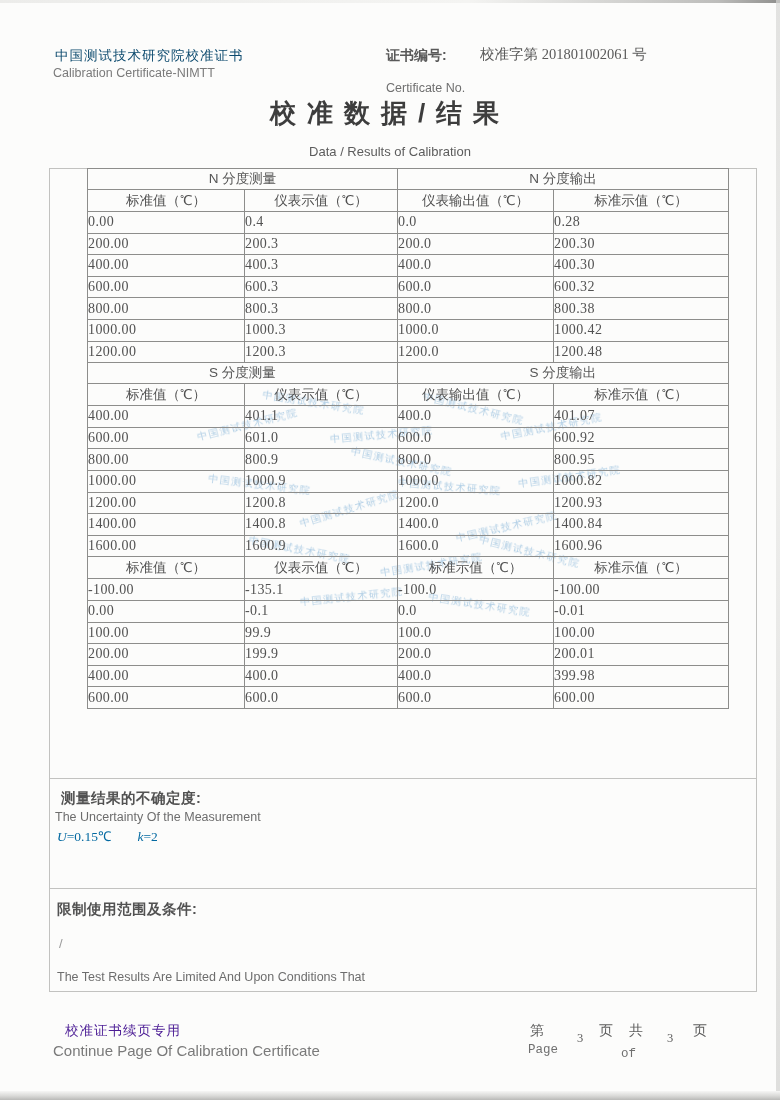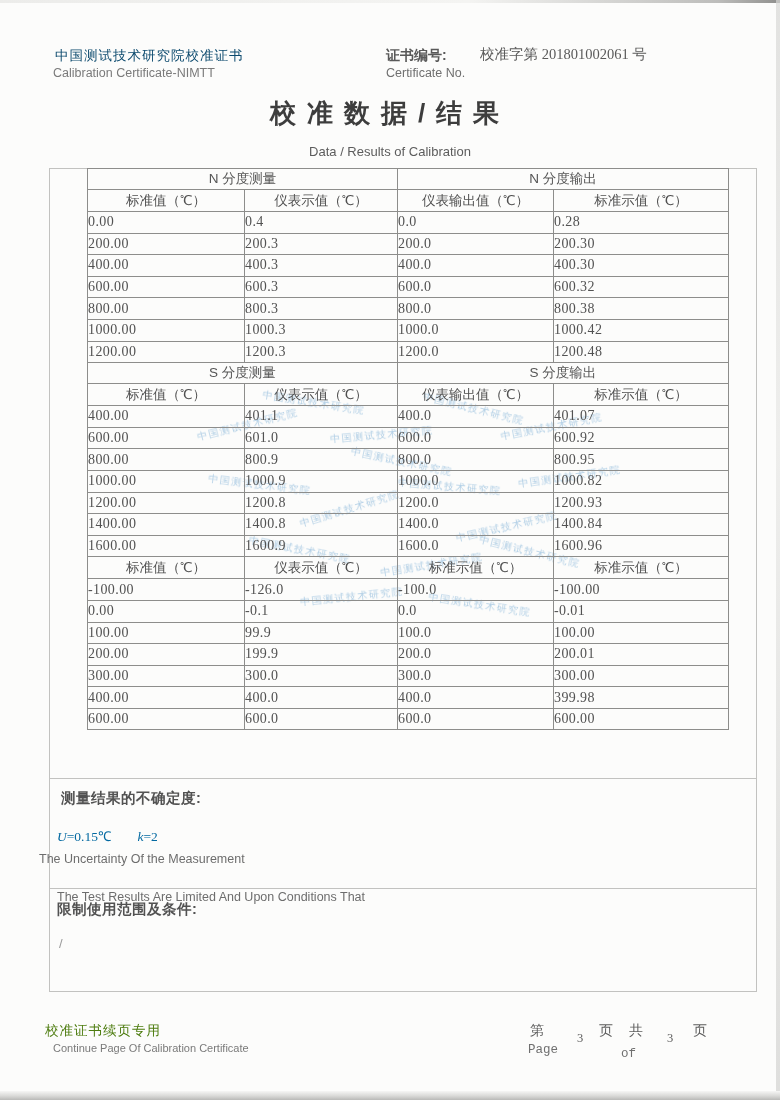--- a/index.html
+++ b/index.html
@@ -11,21 +11,21 @@
   }
   
   .edge-top{position:absolute;left:0;top:0;width:780px;height:3px;background:linear-gradient(90deg,#ececea 0%,#f4f4f2 60%,#bdbdbb 92%,#8f8f8d 100%);}
   .edge-right{position:absolute;right:0;top:0;width:4px;height:1100px;background:linear-gradient(180deg,#d7d7d5,#e8e8e6 40%,#d2d2d0);opacity:.7;}
   .edge-bottom{position:absolute;left:0;bottom:0;width:780px;height:9px;background:linear-gradient(180deg,#f6f6f5 0%,#d9d9d7 55%,#b9b9b7 100%);}
   
   .org-cn{position:absolute;left:55px;top:47px;font-size:13.5px;color:#0c4a6e;letter-spacing:1px;}
   .org-en{position:absolute;left:53px;top:66px;font-size:12.5px;color:#7a7a7a;}
   .certno-label{position:absolute;left:386px;top:47px;font-size:14px;color:#595959;font-weight:600;}
   .certno-value{position:absolute;left:480px;top:45px;font-size:14.5px;color:#5a5a5a;font-family:"Liberation Serif",serif;}
-  .certno-en{position:absolute;left:386px;top:66px;font-size:12.5px;color:#6f6f6f;}
+  .certno-en{position:absolute;left:386px;top:81px;font-size:12.5px;color:#6f6f6f;}
   .doc-title{position:absolute;left:0;top:96px;width:780px;text-align:center;font-size:26px;font-weight:600;color:#3d3d3d;letter-spacing:11px;}
   .doc-subtitle{position:absolute;left:0;top:144px;width:780px;text-align:center;font-size:13px;color:#5c5c5c;}
   
   .form-box{position:absolute;left:49px;top:168px;width:706px;height:822px;border:1px solid #c2c2c0;}
   .form-div1{position:absolute;left:49px;top:778px;width:707px;height:1px;background:#c2c2c0;}
   .form-div2{position:absolute;left:49px;top:888px;width:707px;height:1px;background:#c2c2c0;}
   
   table.cal{position:absolute;left:79px;top:168px;width:641px;border-collapse:collapse;table-layout:fixed;background:transparent;margin-left:8px;}
   table.cal td{border:1px solid #8d8d8b;padding:0;overflow:hidden;white-space:nowrap;}
   td.group-cell{height:20px;text-align:center;font-size:13.5px;color:#555;}
@@ -35,22 +35,22 @@
   .wm-layer{position:absolute;left:0;top:0;width:780px;height:1100px;pointer-events:none;}
   .wm{position:absolute;font-size:10px;color:rgba(110,165,210,.55);letter-spacing:1.5px;filter:blur(.6px);white-space:nowrap;}
   
   .sec-title{position:absolute;font-size:14.5px;color:#525252;font-weight:600;letter-spacing:.5px;}
   .sec-en{position:absolute;font-size:12.5px;color:#6d6d6d;}
   .sec-val{position:absolute;font-size:13.5px;color:#0369a1;font-family:"Liberation Serif",serif;}
   .ital{font-style:italic;}
   .kgap{margin-left:26px;}
   .slash{position:absolute;left:59px;top:936px;font-size:13px;color:#9a9a9a;}
   
-  .foot-cn{position:absolute;left:45px;top:1022px;font-size:13.5px;color:#4d7c0f;letter-spacing:1px;}
-  .foot-en{position:absolute;left:53px;top:1042px;font-size:11px;color:#7a7a7a;}
+  .foot-cn{position:absolute;left:65px;top:1022px;font-size:13.5px;color:#4c1d95;letter-spacing:1px;}
+  .foot-en{position:absolute;left:53px;top:1042px;font-size:15px;color:#7a7a7a;}
   .pg{position:absolute;font-size:14px;color:#5c5c5c;}
   .pg-num{position:absolute;font-size:12.5px;color:#5c5c5c;font-family:"Liberation Serif",serif;}
   .pg-en{position:absolute;font-size:12.5px;color:#6f6f6f;font-family:Liberation Mono, monospace;}
 </style>
 </head>
 <body>
 
 <div class="edge-top"></div>
 <div class="edge-right"></div>
 <div class="edge-bottom"></div>
@@ -200,21 +200,21 @@
         <td class="data-cell">1600.96</td>
       </tr>
       <tr class="head-row">
         <td class="head-cell">标准值（℃）</td>
         <td class="head-cell">仪表示值（℃）</td>
         <td class="head-cell">标准示值（℃）</td>
         <td class="head-cell">标准示值（℃）</td>
       </tr>
       <tr class="data-row">
         <td class="data-cell">-100.00</td>
-        <td class="data-cell">-126.0</td>
+        <td class="data-cell">-135.1</td>
         <td class="data-cell">-100.0</td>
         <td class="data-cell">-100.00</td>
       </tr>
       <tr class="data-row">
         <td class="data-cell">0.00</td>
         <td class="data-cell">-0.1</td>
         <td class="data-cell">0.0</td>
         <td class="data-cell">-0.01</td>
       </tr>
       <tr class="data-row">
@@ -223,48 +223,42 @@
         <td class="data-cell">100.0</td>
         <td class="data-cell">100.00</td>
       </tr>
       <tr class="data-row">
         <td class="data-cell">200.00</td>
         <td class="data-cell">199.9</td>
         <td class="data-cell">200.0</td>
         <td class="data-cell">200.01</td>
       </tr>
       <tr class="data-row">
-        <td class="data-cell">300.00</td>
-        <td class="data-cell">300.0</td>
-        <td class="data-cell">300.0</td>
-        <td class="data-cell">300.00</td>
-      </tr>
-      <tr class="data-row">
         <td class="data-cell">400.00</td>
         <td class="data-cell">400.0</td>
         <td class="data-cell">400.0</td>
         <td class="data-cell">399.98</td>
       </tr>
       <tr class="data-row">
         <td class="data-cell">600.00</td>
         <td class="data-cell">600.0</td>
         <td class="data-cell">600.0</td>
         <td class="data-cell">600.00</td>
       </tr>
     </tbody>
 </table>
 
 <div class="sec-title" style="left:61px;top:789px;">测量结果的不确定度:</div>
-<div class="sec-en" style="left:39px;top:810px;margin-top:42px;">The Uncertainty Of  the Measurement</div>
+<div class="sec-en" style="left:55px;top:810px;">The Uncertainty Of  the Measurement</div>
 <div class="sec-val" style="left:57px;top:827px;">
   <span class="ital">U</span><span>=0.15℃</span><span class="ital kgap">k</span><span>=2</span>
 </div>
 
 <div class="sec-title" style="left:57px;top:900px;">限制使用范围及条件:</div>
-<div class="sec-en" style="left:57px;top:890px;">The Test Results Are Limited And Upon Conditions That</div>
+<div class="sec-en" style="left:57px;top:970px;">The Test Results Are Limited And Upon Conditions That</div>
 <div class="slash">/</div>
 
 <div class="foot-cn">校准证书续页专用</div>
 <div class="foot-en">Continue Page Of Calibration Certificate</div>
 <span class="pg" style="left:530px;top:1022px;">第</span>
 <span class="pg-num" style="left:577px;top:1031px;">3</span>
 <span class="pg" style="left:599px;top:1022px;">页</span>
 <span class="pg" style="left:629px;top:1022px;">共</span>
 <span class="pg-num" style="left:667px;top:1031px;">3</span>
 <span class="pg" style="left:693px;top:1022px;">页</span>

